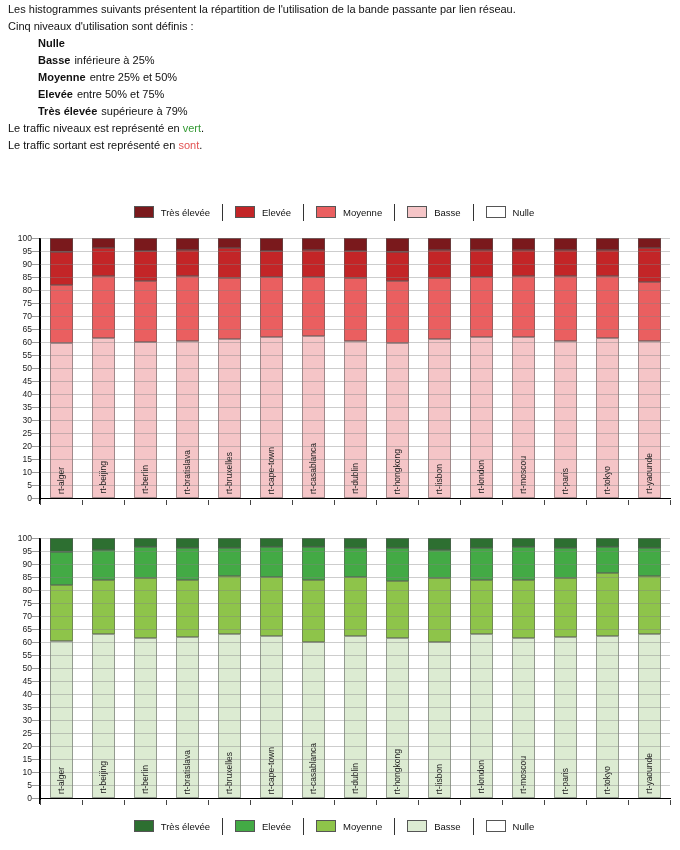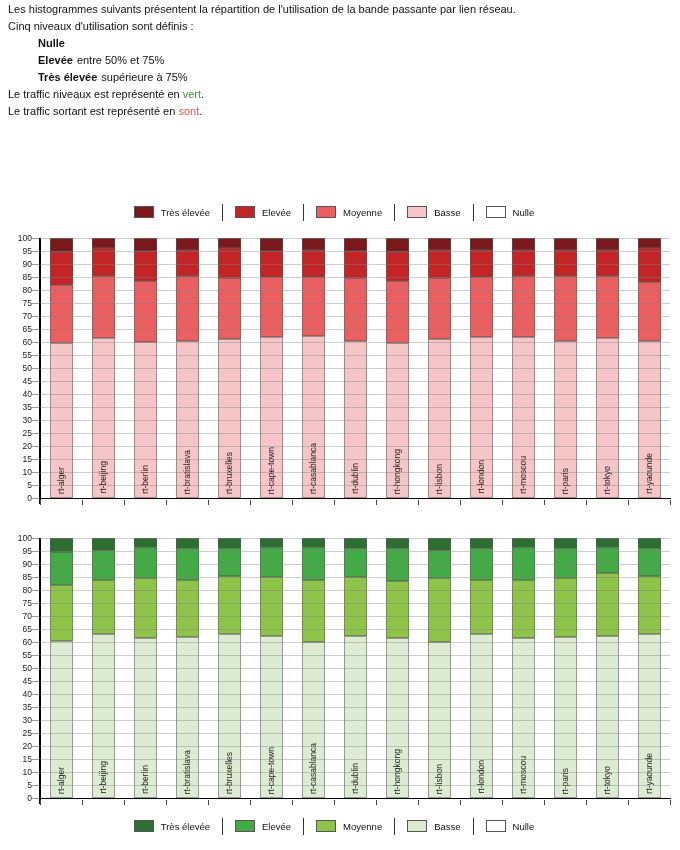--- a/index.html
+++ b/index.html
@@ -46,22 +46,24 @@
 </style>
 </head>
 <body>
 
 <div class="page">
 
   <div class="intro">
     <p>Les histogrammes suivants présentent la répartition de l'utilisation de la bande passante par lien réseau.</p>
     <p>Cinq niveaux d'utilisation sont définis :</p>
     <p class="level"><b>Nulle</b><span></span></p>
+    <p class="level"><b>Basse</b><span>inférieure à 25%</span></p>
+    <p class="level"><b>Moyenne</b><span>entre 25% et 50%</span></p>
     <p class="level"><b>Elevée</b><span>entre 50% et 75%</span></p>
-    <p class="level"><b>Très élevée</b><span>supérieure à 75%</span></p>
+    <p class="level"><b>Très élevée</b><span>supérieure à 79%</span></p>
     <p><span>Le traffic niveaux est représenté en </span><span id="word-vert" class="word-green" style="color: rgb(52, 154, 52);">vert</span><span>.</span></p>
     <p><span>Le traffic sortant est représenté en </span><span id="word-rouge" class="word-red" style="color: rgb(226, 82, 82);">sont</span><span>.</span></p>
   </div>
 
   <div class="legend" id="legend-red">
       <div class="item">
         <div class="swatch" style="background: rgb(122, 25, 28);"></div>
         <div class="lbl">Très élevée</div>
       </div>
       <div class="sep"></div>

